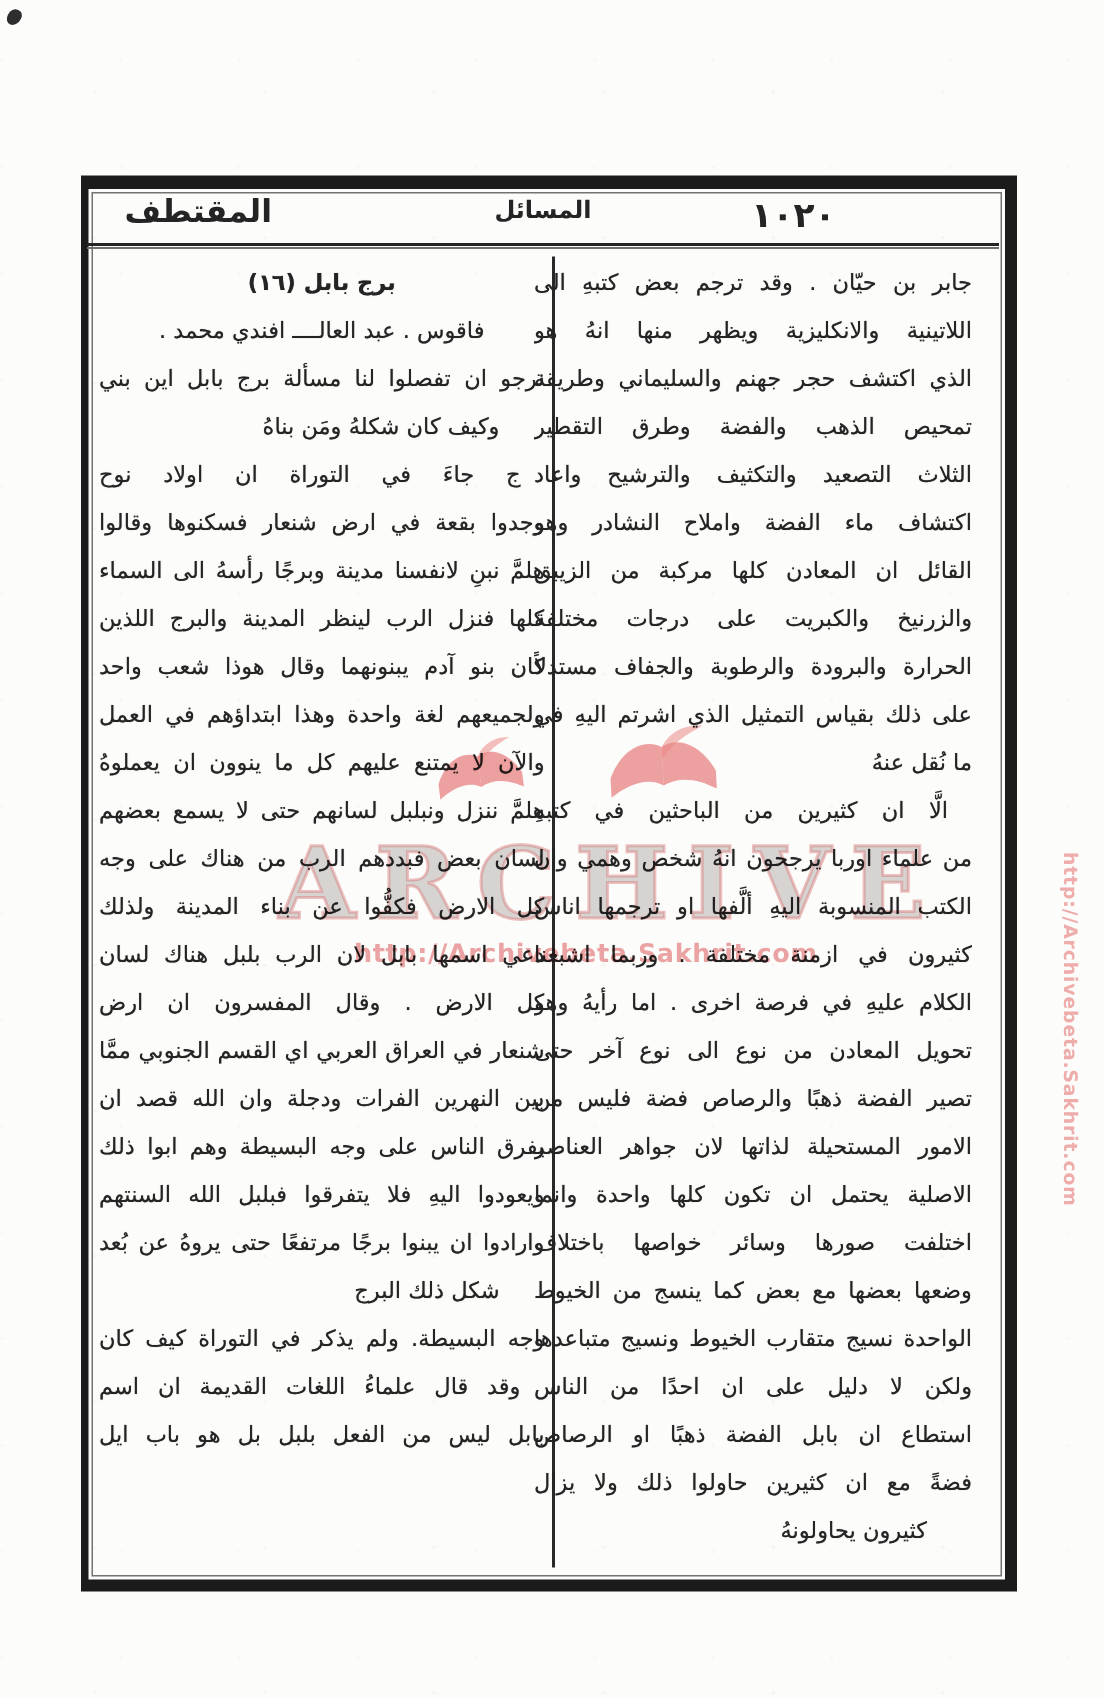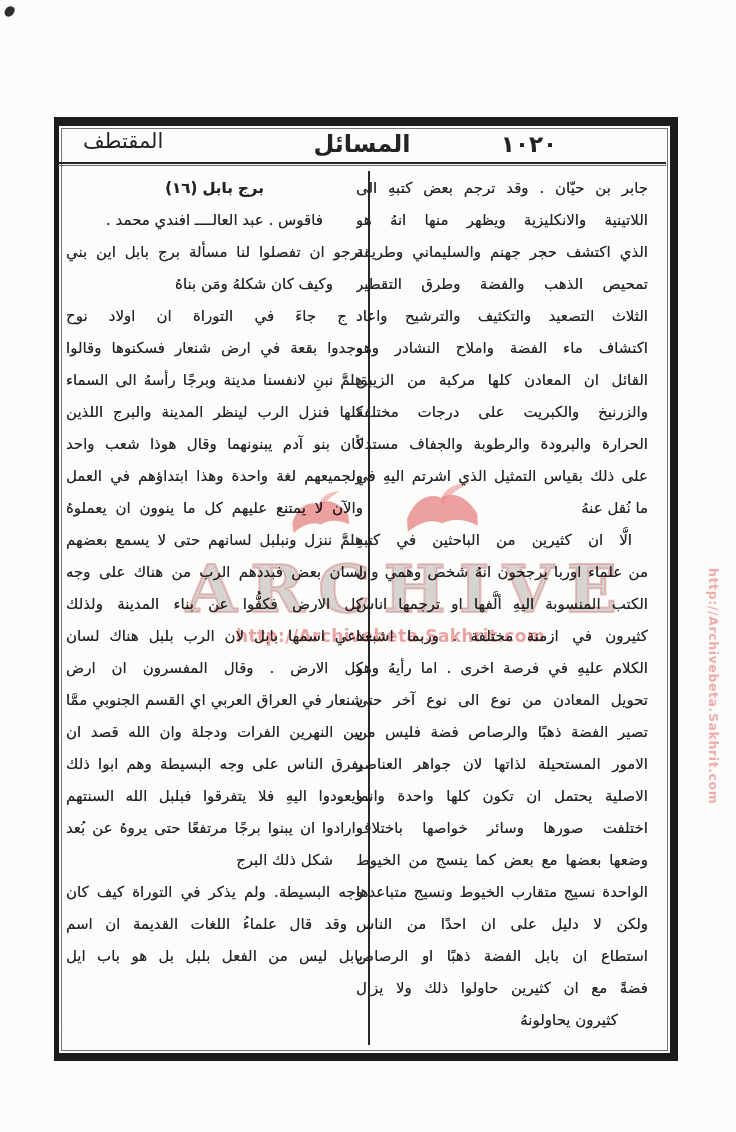--- a/index.html
+++ b/index.html
@@ -20,22 +20,22 @@
   
   .frame {
     position:absolute; left:54px; top:117px; width:611px; height:927px;
     border-style:solid; border-color:#1b1b1b;
     border-width:9px 8px 8px 5px;
   }
   .frame::after { content:""; position:absolute; inset:2px;
     border:1px solid rgba(70,70,70,0.75); pointer-events:none; }
   
   .header { position:absolute; left:59px; top:128px; width:606px; height:36px; }
-  .h-mag { position:absolute; left:24px; top:1px; font-size:21px; font-weight:400; }
-  .h-sec { position:absolute; left:0; right:0; top:2px; text-align:center; font-size:24px; font-weight:700; }
+  .h-mag { position:absolute; left:24px; top:1px; font-size:21px; font-weight:700; }
+  .h-sec { position:absolute; left:0; right:0; top:2px; text-align:center; font-size:16px; font-weight:700; }
   .h-num { position:absolute; right:108px; top:3px; font-size:23px; font-weight:700; letter-spacing:3px; }
   .header-rule { position:absolute; left:58px; top:162px; width:608px; height:5px;
     background:linear-gradient(to bottom, #242424 0, #242424 2px, transparent 2px, transparent 3px, #6f6f6f 3px, #6f6f6f 4px, transparent 4px); }
   
   .divider { position:absolute; left:368px; top:171px; width:2px; height:874px; background:#282828; z-index:2; }
   .col { position:absolute; top:172px; height:868px; direction:rtl; z-index:2;
     font-size:15px; line-height:32px; overflow:hidden;
     text-shadow:0 0 0.5px rgba(35,35,35,0.65); }
   .col-right { left:356px; width:292px; }
   .col-left  { left:66px;  width:297px; }

